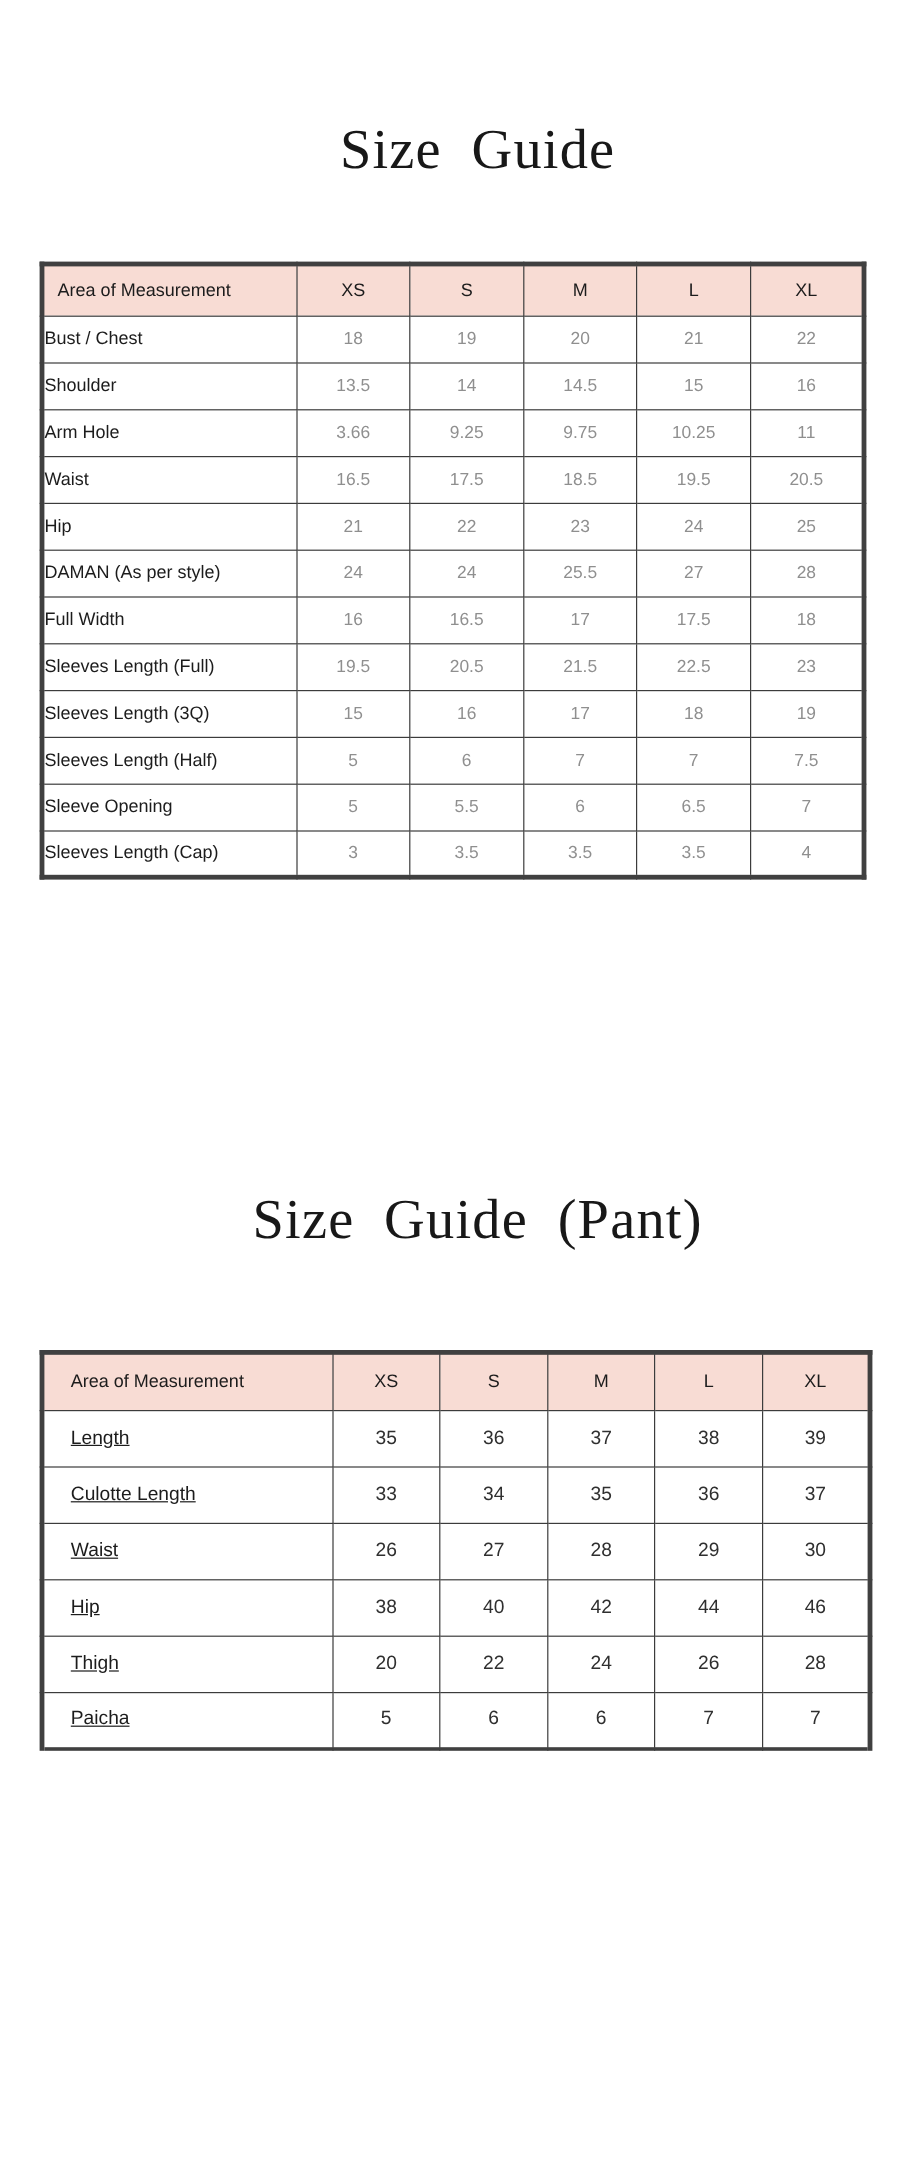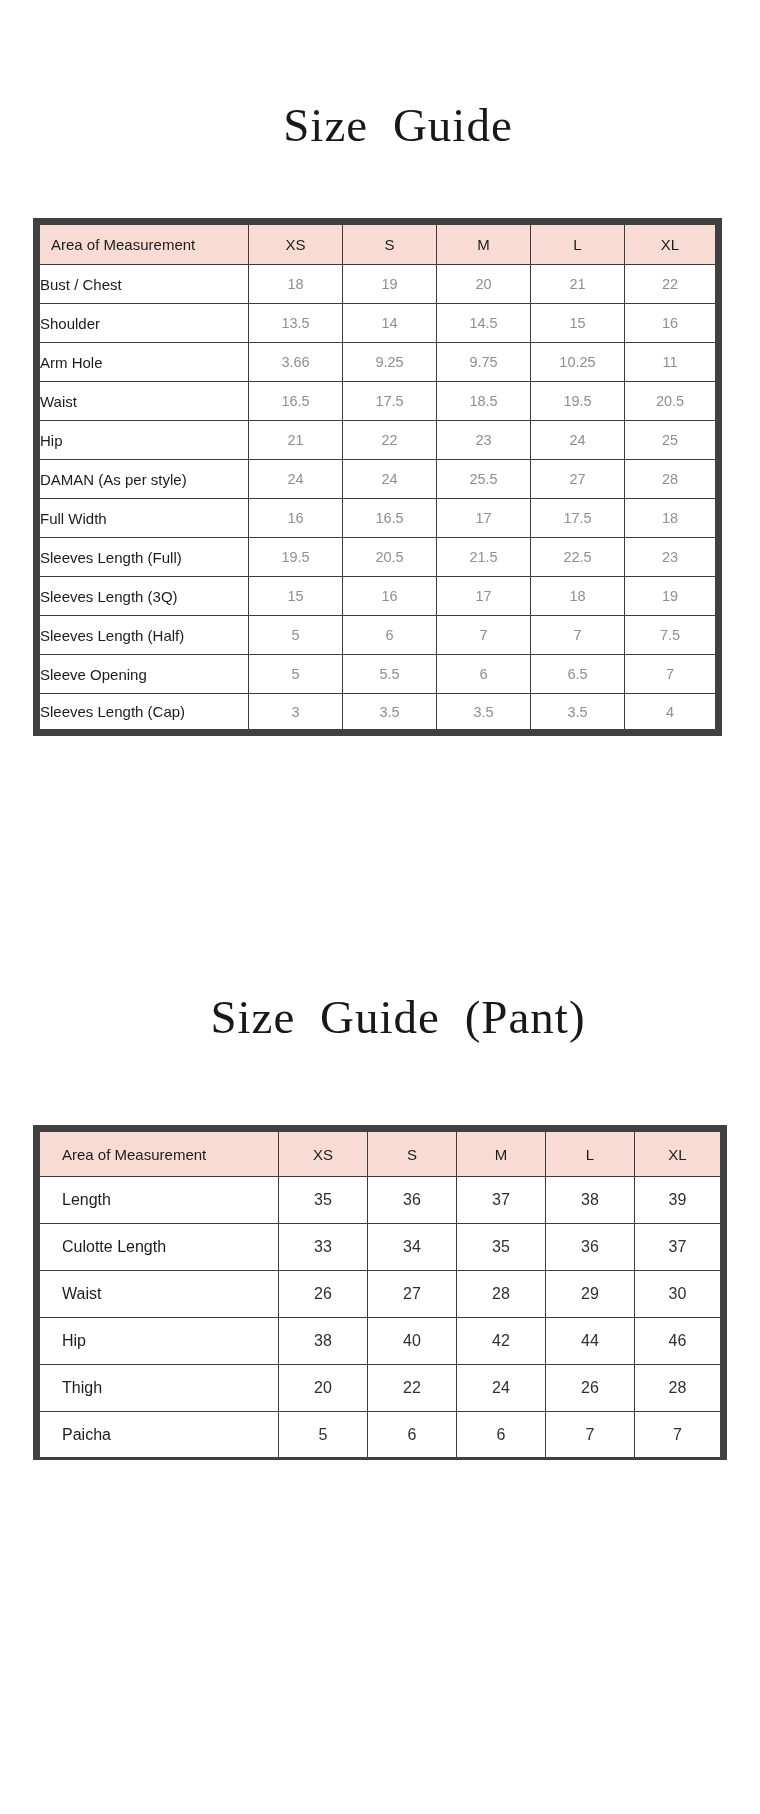--- a/index.html
+++ b/index.html
@@ -37,21 +37,21 @@
   }
   #title-shirt { top: 98px; }
   #title-pant  { top: 990px; }
 
   table.size-table {
     position: absolute;
     left: 33px;
     border-collapse: collapse;
     table-layout: fixed;
     background: #ffffff;
-    border: 7px solid #404040;
+    border: 4px solid #404040;
   }
   .size-table th, .size-table td {
     border: 1.6px solid var(--border-col);
     padding: 0;
     vertical-align: middle;
   }
   .size-table th {
     background: var(--header-bg);
     font-weight: 500;
     color: var(--label-col);
@@ -69,21 +69,21 @@
   #shirt-table td { height: 39px; }
   #shirt-table td.label-cell { font-size: 15px; color: var(--label-col); }
   #shirt-table td.value-cell { font-size: 14.5px; color: var(--shirt-val); }
   #shirt-table td.note-cell  { font-size: 15px; color: var(--label-col); }
 
   
   #pant-table { top: 1125px; width: 694px; border-bottom-width: 3px; }
   #pant-table th { height: 48px; font-size: 15px; }
   #pant-table th.label-col { width: 242px; padding-left: 22px; }
   #pant-table td { height: 47px; }
-  #pant-table td.label-cell { font-size: 16px; color: var(--label-col); padding-left: 22px; }
+  #pant-table td.label-cell { font-size: 16px; color: var(--label-col); padding-left: 22px; text-decoration: underline; }
   #pant-table td.value-cell { font-size: 16px; color: var(--pant-val); }
 </style>
 </head>
 <body>
 
 <main>
 
   <h1 id="title-shirt" class="page-title">Size Guide</h1>
 
   <table id="shirt-table" class="size-table">

